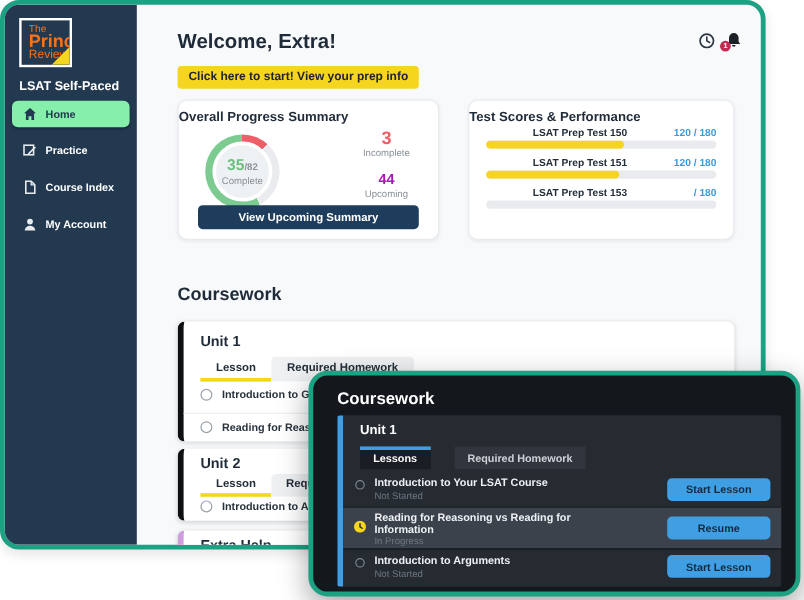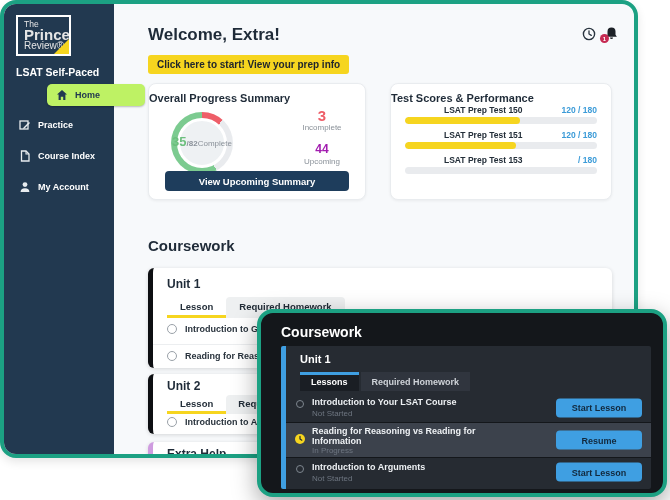--- a/index.html
+++ b/index.html
@@ -6,32 +6,32 @@
   body { font-family:"Liberation Sans", sans-serif; background:#fff; }
   .page { position:relative; width:670px; height:500px; background:#fff; overflow:hidden; }
 
   
   .app { position:absolute; left:0; top:0; width:638px; height:458px;
          border:4px solid #1ca183; border-radius:16px; background:#f7f9fb;
          overflow:hidden; display:flex; z-index:1; box-shadow:0 4px 10px rgba(0,0,0,.10); }
 
   
   .sidebar { width:110px; flex-shrink:0; background:#223950; position:relative; }
-  .logo { position:absolute; left:12px; top:11px; width:55px; height:41px;
-          border:2px solid #fff; padding:3px 0 0 6px; color:#e5e5e5; overflow:hidden; }
+  .logo { position:absolute; left:12px; top:11px; width:44px; height:41px;
+          border:2px solid #fff; padding:3px 0 0 6px; color:#f97316; overflow:hidden; }
   .logo .l1 { font-size:8.5px; line-height:9px; }
   .logo .l2 { font-size:15px; line-height:11px; font-weight:bold; }
   .logo .l3 { font-size:10px; line-height:11px; }
   .logo-tri { position:absolute; right:0; bottom:0; width:0; height:0;
               border-left:15px solid transparent; border-bottom:15px solid #f6d51f; }
   .product { position:absolute; left:12px; top:62px; color:#fff; font-size:10.5px; font-weight:bold; }
   .nav-item { position:absolute; left:6px; width:98px; height:22px; display:flex;
               align-items:center; gap:7px; padding-left:9px; border-radius:5px;
               color:#fff; font-size:9px; font-weight:bold; cursor:pointer; }
-  .nav-item.active { background:#bef264; color:#223950; box-shadow:0 1px 2px rgba(0,0,0,.25);margin-left:37px; }
+  .nav-item.active { background:#86efac; color:#223950; box-shadow:0 1px 2px rgba(0,0,0,.25); }
   .nav-icon { width:12px; height:12px; flex-shrink:0; }
 
   
   .main { flex:1; position:relative; }
   .welcome { position:absolute; left:34px; top:21px; font-size:17px; font-weight:bold; color:#1f2b38; }
   .banner { position:absolute; left:34px; top:51px; background:#f6d51f; color:#20262c;
             font-size:10px; font-weight:bold; padding:4px 9px; border-radius:3px; cursor:pointer; }
   .hdr-icons { position:absolute; left:468px; top:22px; display:flex; gap:8px; align-items:center; }
   .bell-wrap { position:relative; width:15px; height:15px; cursor:pointer; }
   .badge { position:absolute; left:-4px; bottom:-2px; width:9px; height:9px; background:#c62a52;
@@ -40,21 +40,21 @@
 
   .card { position:absolute; top:79px; height:117px; background:#fff; border:1px solid #e9ecef;
           border-radius:8px; box-shadow:0 1px 3px rgba(0,0,0,.06); }
   .card-title { position:absolute; top:8px; left:0; right:0; 
                 font-size:11px; font-weight:bold; color:#1f2b38; }
   .card1 { left:34px; width:218px; }
   .card2 { left:276px; width:222px; }
 
   .donut { position:absolute; left:22px; top:28px; width:62px; height:62px; border-radius:50%; }
   .donut-hole { position:absolute; left:6px; top:6px; width:50px; height:50px; border-radius:50%;
-                background:#eef1f3; border:3px solid #fff; display:flex; flex-direction:row;
+                background:#eef1f3; border:3px solid #fff; display:flex; flex-direction:column;
                 align-items:center; justify-content:center; }
   .dh-val { font-size:13px; font-weight:bold; color:#6cbf7d; line-height:12px; }
   .dh-val .tot { font-size:8px; color:#8a9199; font-weight:bold; }
   .dh-lbl { font-size:8px; color:#8a9199; }
   .stats { position:absolute; left:138px; top:24px; width:70px; text-align:center; }
   .st-inc-v { font-size:15px; font-weight:bold; color:#ee5e68; line-height:15px; }
   .st-lbl { font-size:8px; color:#8a9199; }
   .st-up-v { font-size:12px; font-weight:bold; color:#a21caf; line-height:16px; margin-top:9px; }
   .navy-btn { position:absolute; left:16px; right:16px; bottom:8px; height:20px; background:#1e3d5c;
               border-radius:4px; color:#fff; font-size:9.5px; font-weight:bold;
@@ -87,21 +87,21 @@
   .divider { position:absolute; left:0; right:0; height:1px; background:#eceef0; }
 
   
   .modal { position:absolute; left:257px; top:309px; width:410px; height:188px;
            border:4px solid #1ca183; border-radius:16px; background:#14171b; z-index:10;
            box-shadow:0 8px 24px rgba(0,0,0,.35); overflow:hidden; }
   .m-title { position:absolute; left:20px; top:11px; font-size:14px; font-weight:bold; color:#fff; }
   .m-panel { position:absolute; left:20px; top:33px; width:370px; height:143px;
              background:#262b32; border-left:5px solid #3f9fe2; border-radius:2px; }
   .m-unit-title { position:absolute; left:14px; top:7px; font-size:11px; font-weight:bold; color:#fff; }
-  .m-tabs { position:absolute; left:14px; top:26px; display:flex; gap:2px; }
+  .m-tabs { position:absolute; left:14px; top:26px; display:flex; gap:20px; }
   .m-tab { font-size:9px; font-weight:bold; padding:5px 11px 4px; cursor:pointer; white-space:nowrap; }
   .m-tab.active { background:#1a1e24; color:#fff; border-top:3px solid #3f9fe2; padding-top:2px; }
   .m-tab.inactive { background:#30353e; color:#cfd3d8; }
   .m-rows { position:absolute; left:0; right:0; top:47px; }
   .m-row { position:relative; border-top:1px solid #14171b; }
   .m-row.h29 { height:29px; }
   .m-row.h35 { height:35px; background:#3c424c; }
   .m-row .circ { position:absolute; left:10px; top:7px; width:8px; height:8px; border-color:#7e868f; }
   .m-row-title { position:absolute; left:26px; top:5px; font-size:9px; font-weight:bold;
                  color:#eef1f4; width:200px; line-height:9.5px; }

